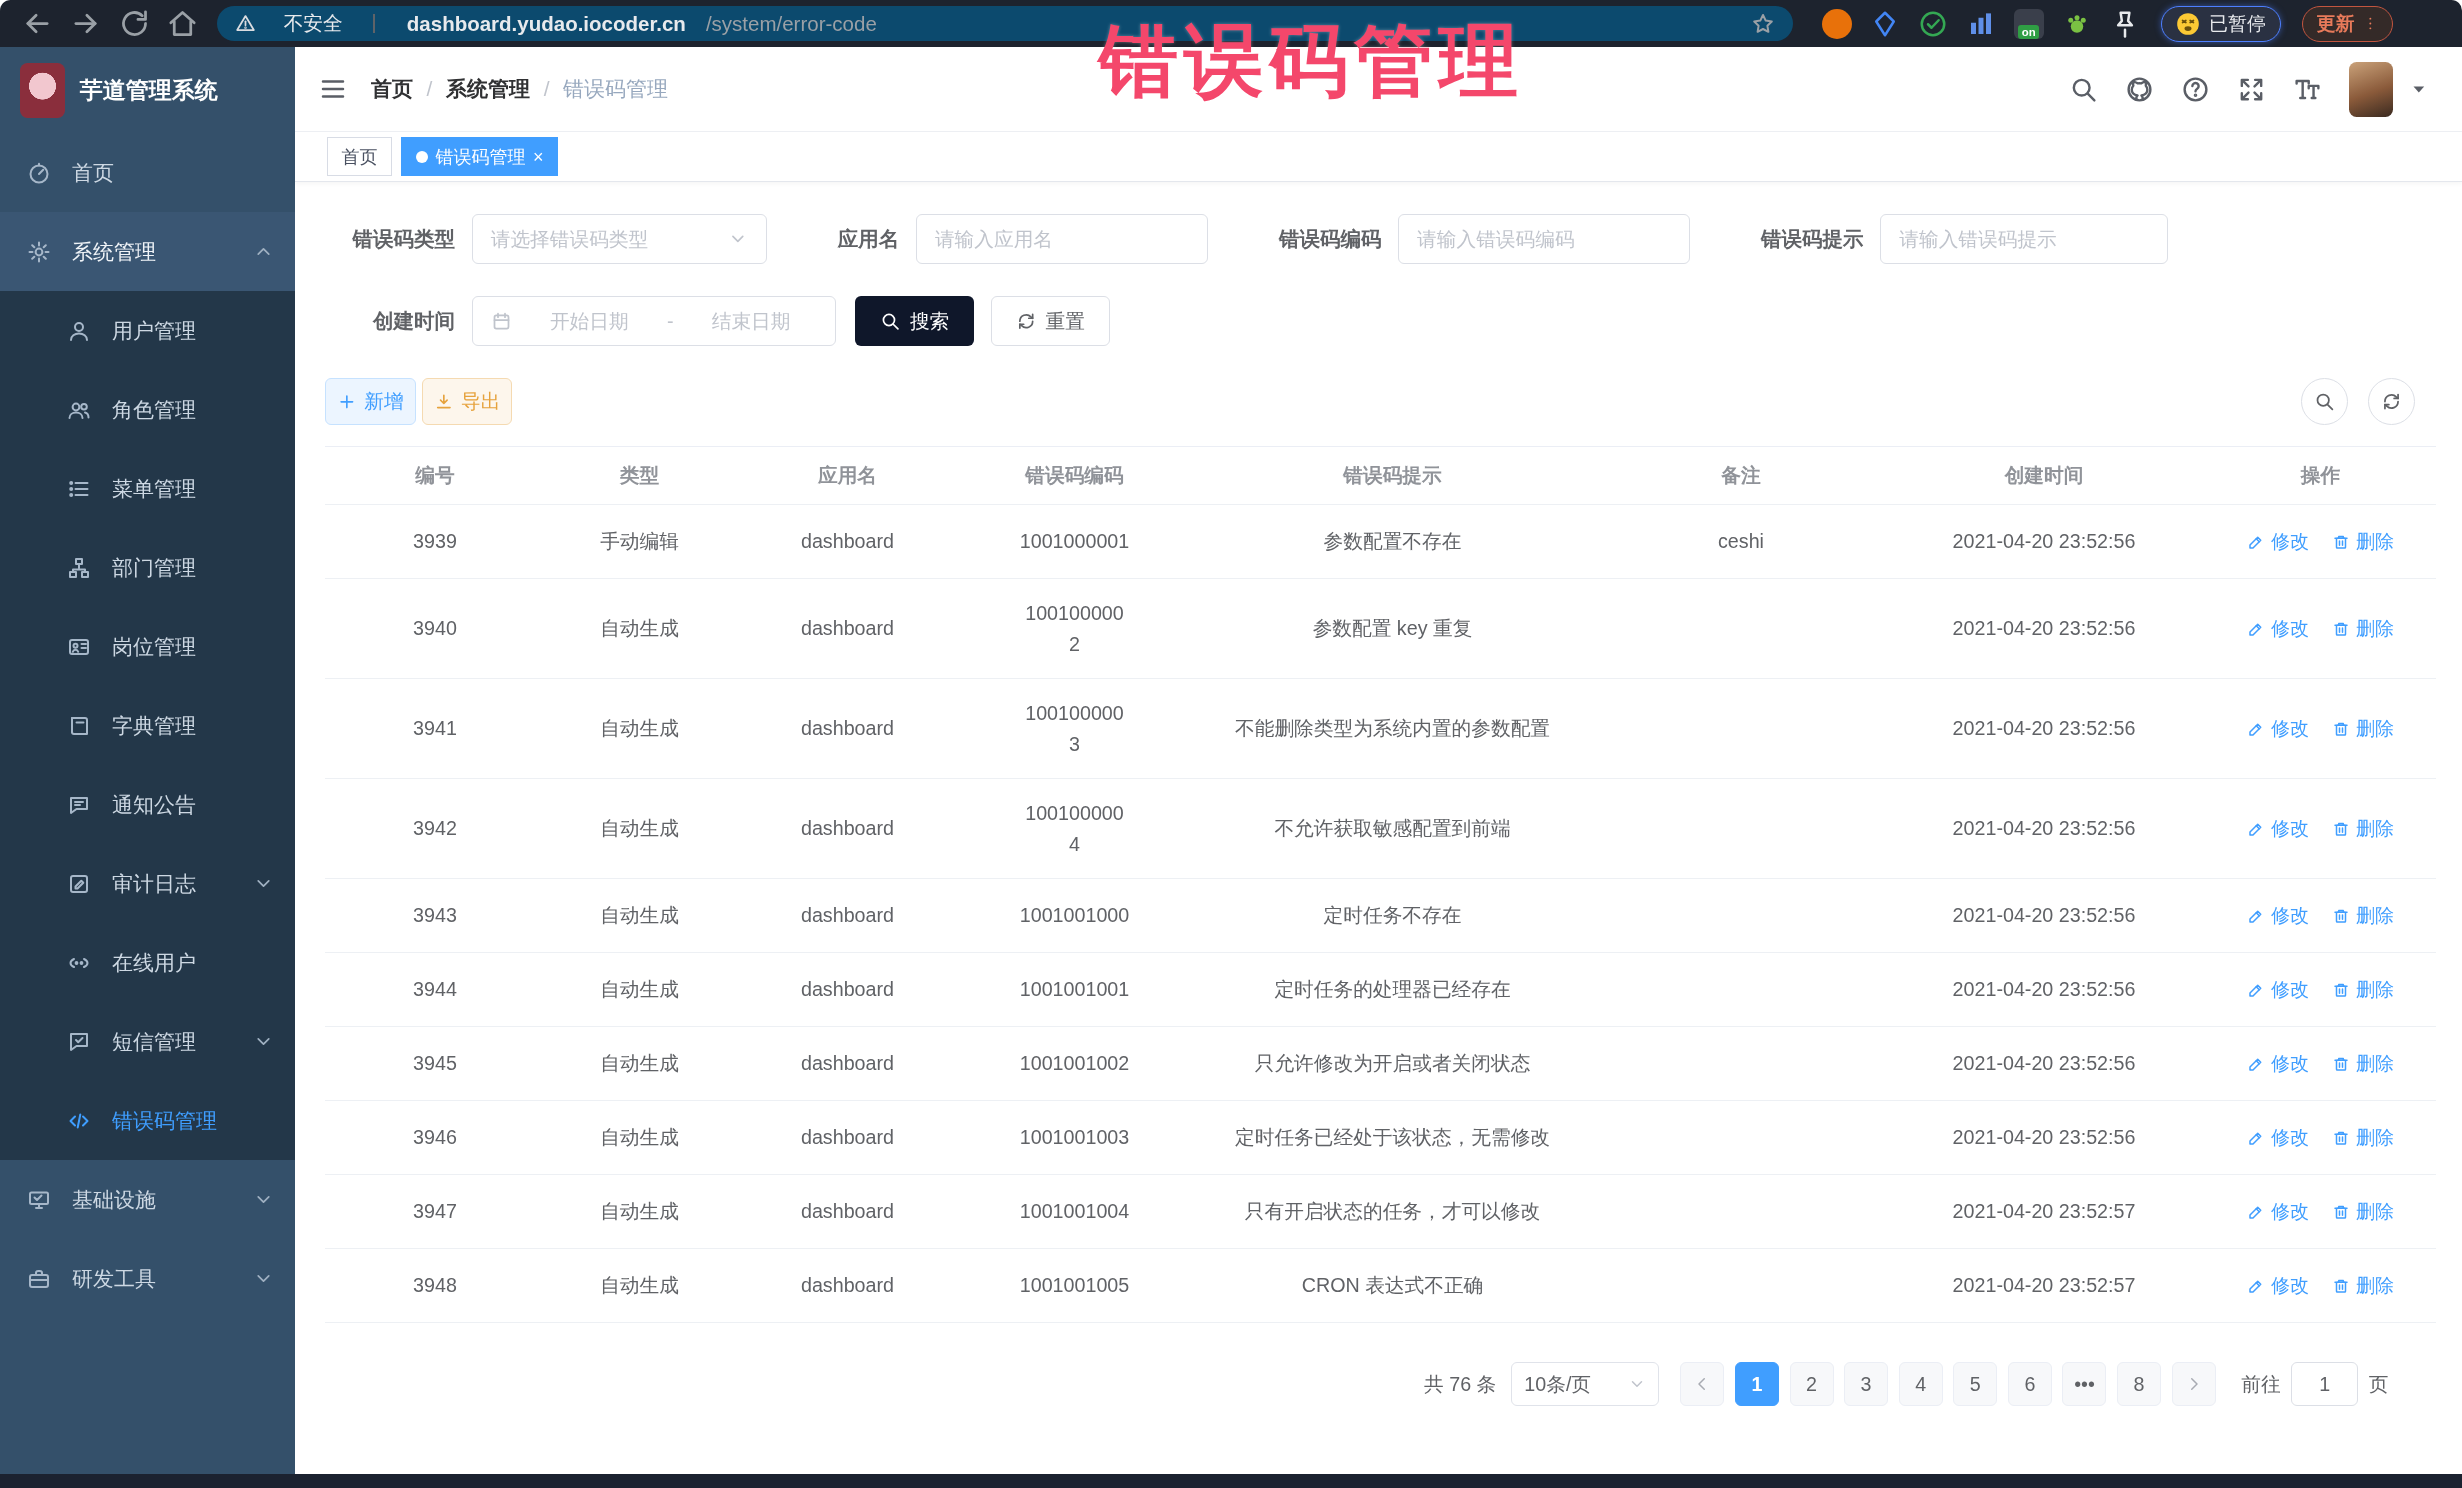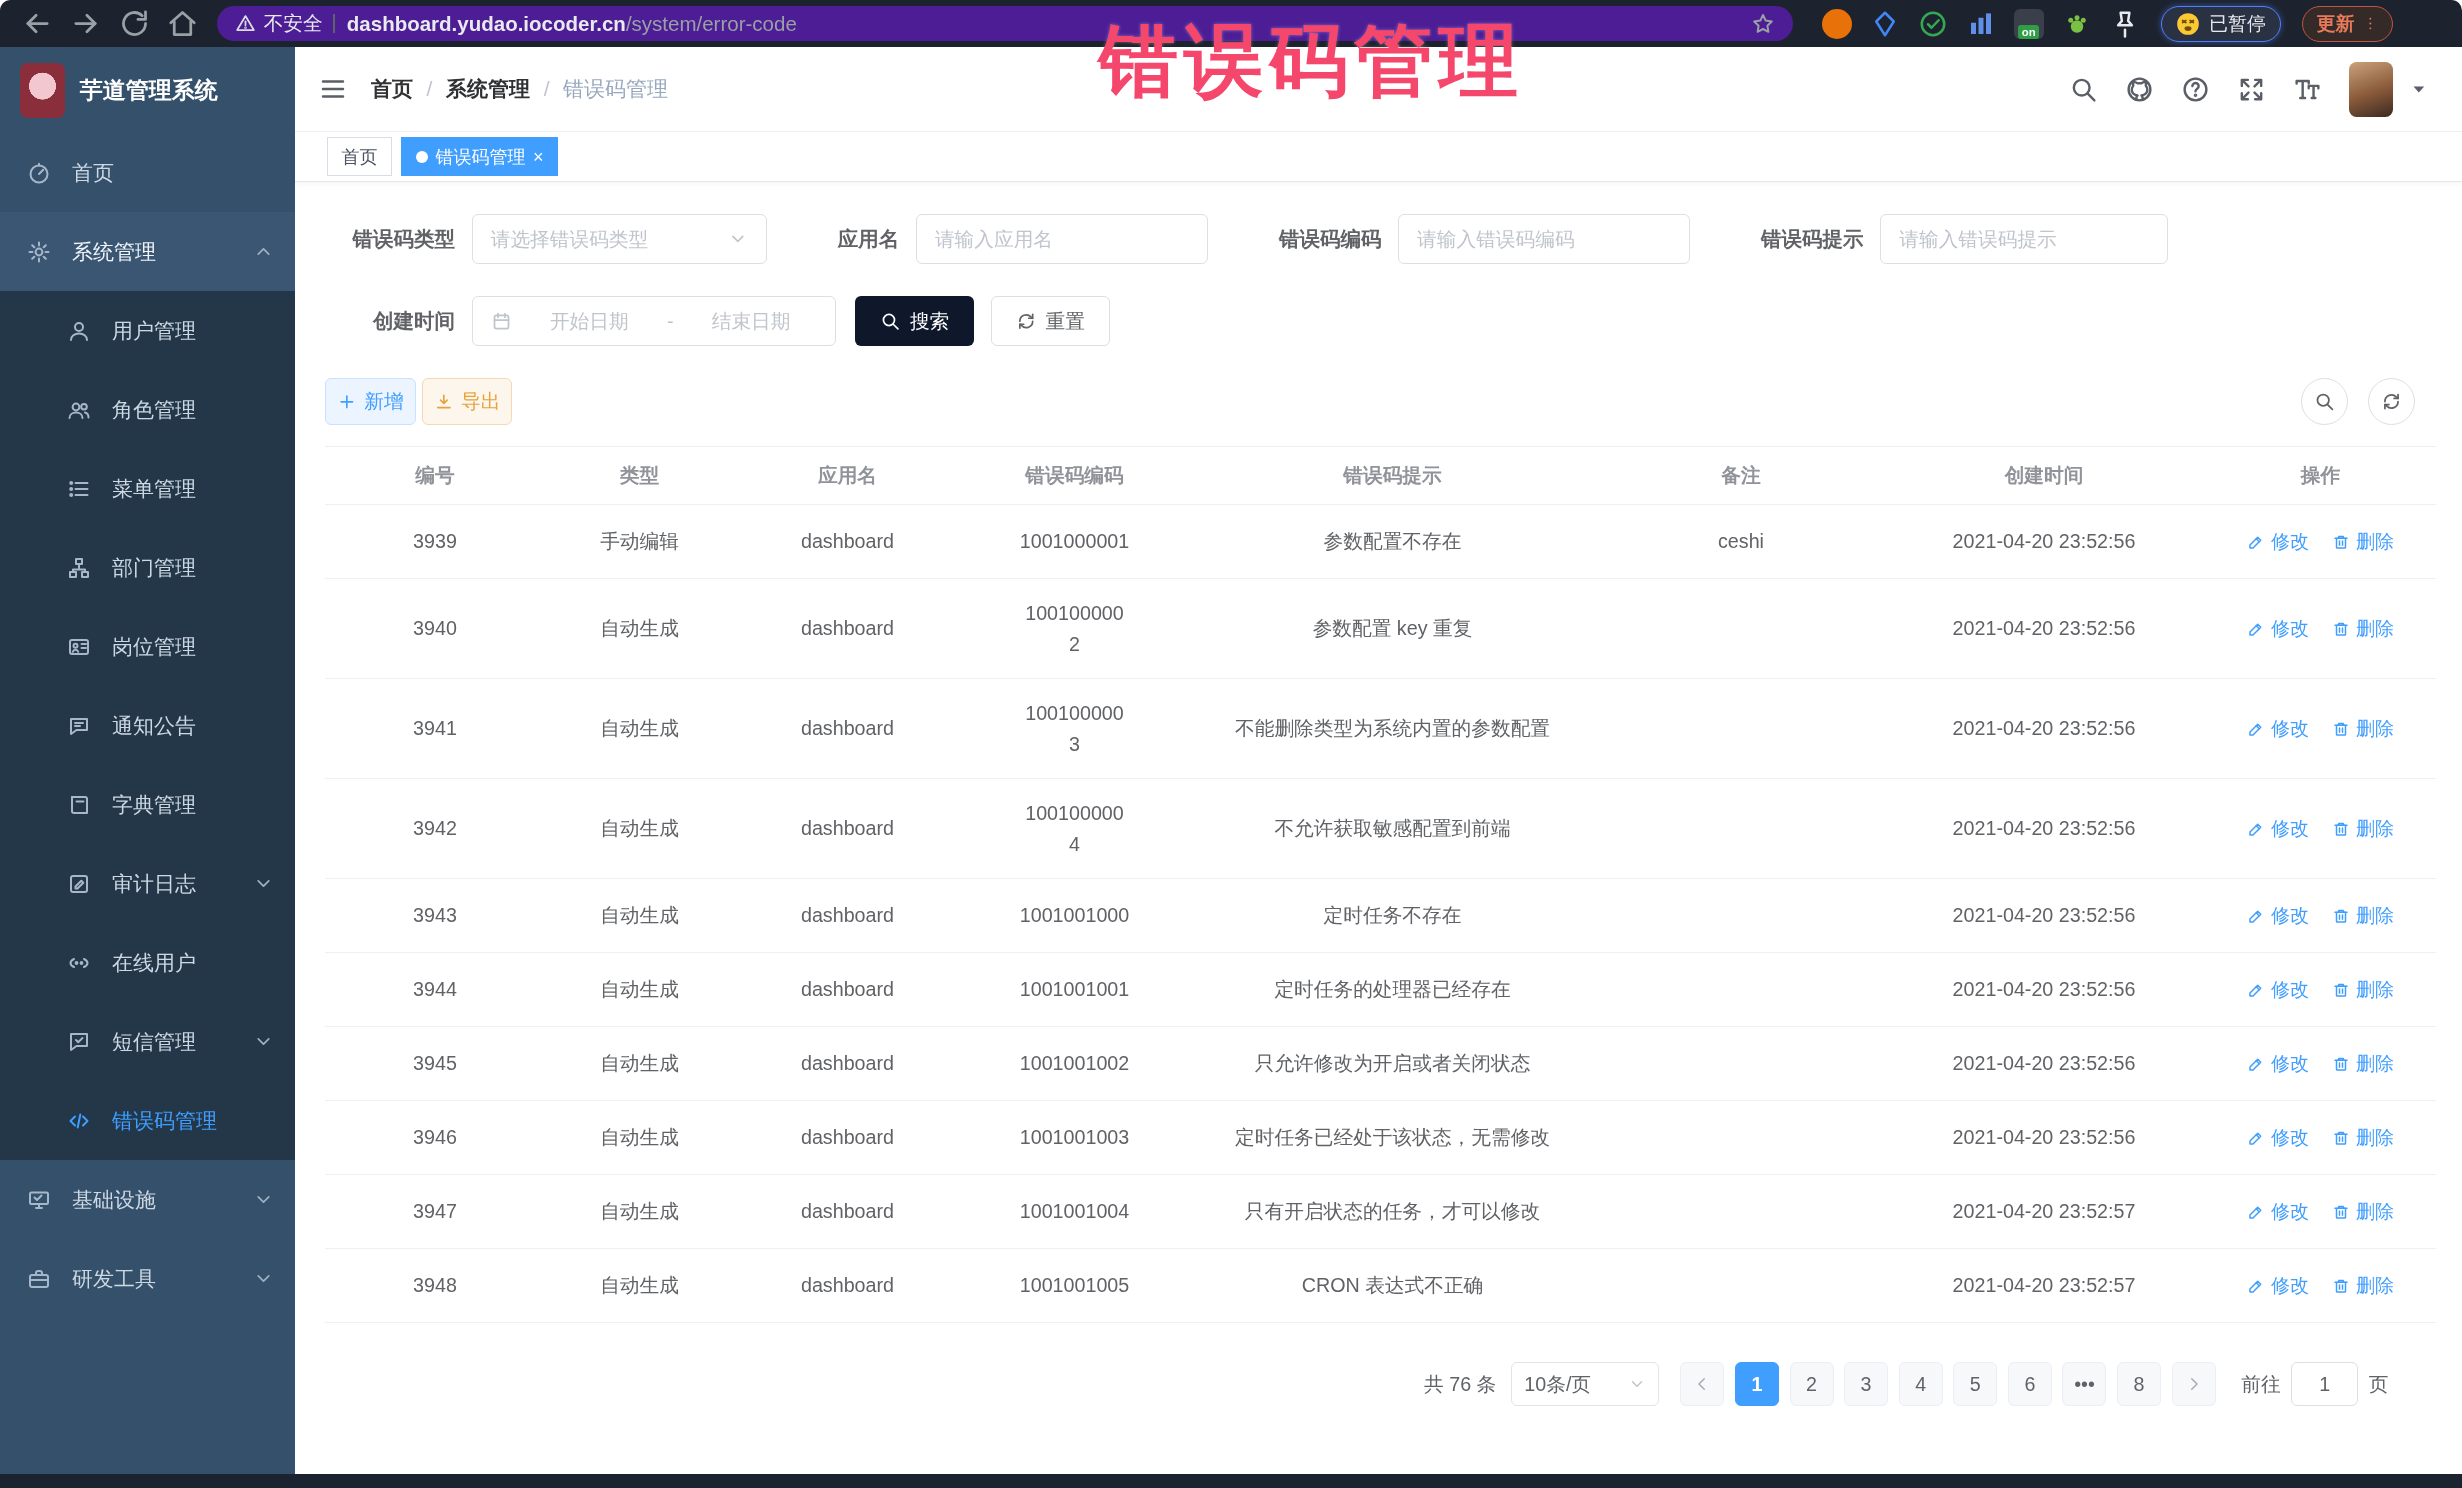--- a/index.html
+++ b/index.html
@@ -7,22 +7,22 @@
     font-family:"Liberation Sans","DejaVu Sans",sans-serif; background:#fff; }
   body { display:flex; flex-direction:column; position:relative; }
 
   .ic { display:inline-flex; align-items:center; justify-content:center; }
   .ic svg { width:100%; height:100%; display:block; }
 
   
   .browser-bar { height:47px; background:#1d232e; display:flex; align-items:center;
     padding:0 16.7px; gap:7.6px; flex:none; border-radius:10.6px 10.6px 0 0; }
   .nav-btn { width:41px; height:33px; color:#9aa0a6; border-radius:6px; }
-  .address-bar { width:1576px; height:35px; background:#4c1d95; border-radius:17.4px;
-    display:flex; align-items:center; padding:0 18px; margin-left:6px; }
+  .address-bar { width:1576px; height:35px; background:#0c4a6e; border-radius:17.4px;
+    display:flex; align-items:center; padding:0 18px; margin-left:6px;gap:20px; }
   .addr-warn { width:21px; height:21px; color:#dadce0; }
   .addr-sec { color:#e8eaed; font-size:19.7px; margin:0 10.6px 0 7.6px; }
   .addr-sep { width:1.5px; height:19.7px; background:#5f6368; margin-right:12px; }
   .addr-host { color:#e8eaed; font-size:20.5px; font-weight:600; }
   .addr-path { color:#9aa0a6; font-size:20.5px; }
   .addr-star { width:24px; height:24px; color:#9aa0a6; margin-left:auto; }
   .ext-row { display:flex; align-items:center; gap:18px; margin-left:21px; }
   .ext { width:30px; height:30px; border-radius:50%; display:flex; align-items:center;
     justify-content:center; color:#fff; font-size:13px; font-weight:700; }
   .pill { height:36px; border-radius:18px; display:flex; align-items:center; gap:7.6px;
@@ -329,35 +329,35 @@
               <rect x="3" y="5" width="18" height="14" rx="2"></rect>
               <circle cx="8.5" cy="10.8" r="2"></circle>
               <path d="M14.5 9h4.5M14.5 13h4.5M5.8 16.8c.5-1.4 1.5-2 2.7-2s2.2.6 2.7 2"></path>
             </svg>
           </span>
           <span>岗位管理</span>
         </div>
         <div class="menu-item lvl2">
           <span class="ic mi-icon">
             <svg viewBox="0 0 24 24" fill="none" stroke="currentColor" stroke-width="2" stroke-linecap="round" stroke-linejoin="round">
-              <path d="M4 5h16v11H9.5L4 20z"></path>
-              <path d="M8 9h8M8 12h5"></path>
-            </svg>
-          </span>
-          <span>通知公告</span>
-        </div>
-        <div class="menu-item lvl2">
-          <span class="ic mi-icon">
-            <svg viewBox="0 0 24 24" fill="none" stroke="currentColor" stroke-width="2" stroke-linecap="round" stroke-linejoin="round">
               <path d="M5 4h13a2 2 0 0 1 2 2v14H7a2 2 0 0 1-2-2z"></path>
               <path d="M5 4v14"></path>
               <path d="M9.5 8.5h7"></path>
             </svg>
           </span>
           <span>字典管理</span>
+        </div>
+        <div class="menu-item lvl2">
+          <span class="ic mi-icon">
+            <svg viewBox="0 0 24 24" fill="none" stroke="currentColor" stroke-width="2" stroke-linecap="round" stroke-linejoin="round">
+              <path d="M4 5h16v11H9.5L4 20z"></path>
+              <path d="M8 9h8M8 12h5"></path>
+            </svg>
+          </span>
+          <span>通知公告</span>
         </div>
         <div class="menu-item lvl2">
           <span class="ic mi-icon">
             <svg viewBox="0 0 24 24" fill="none" stroke="currentColor" stroke-width="2" stroke-linecap="round" stroke-linejoin="round">
               <rect x="4" y="4" width="16" height="16" rx="2"></rect>
               <path d="M14.3 8.7l2 2L10.5 16.5h-2v-2z"></path>
             </svg>
           </span>
           <span>审计日志</span>
           <span class="ic mi-chevron">

